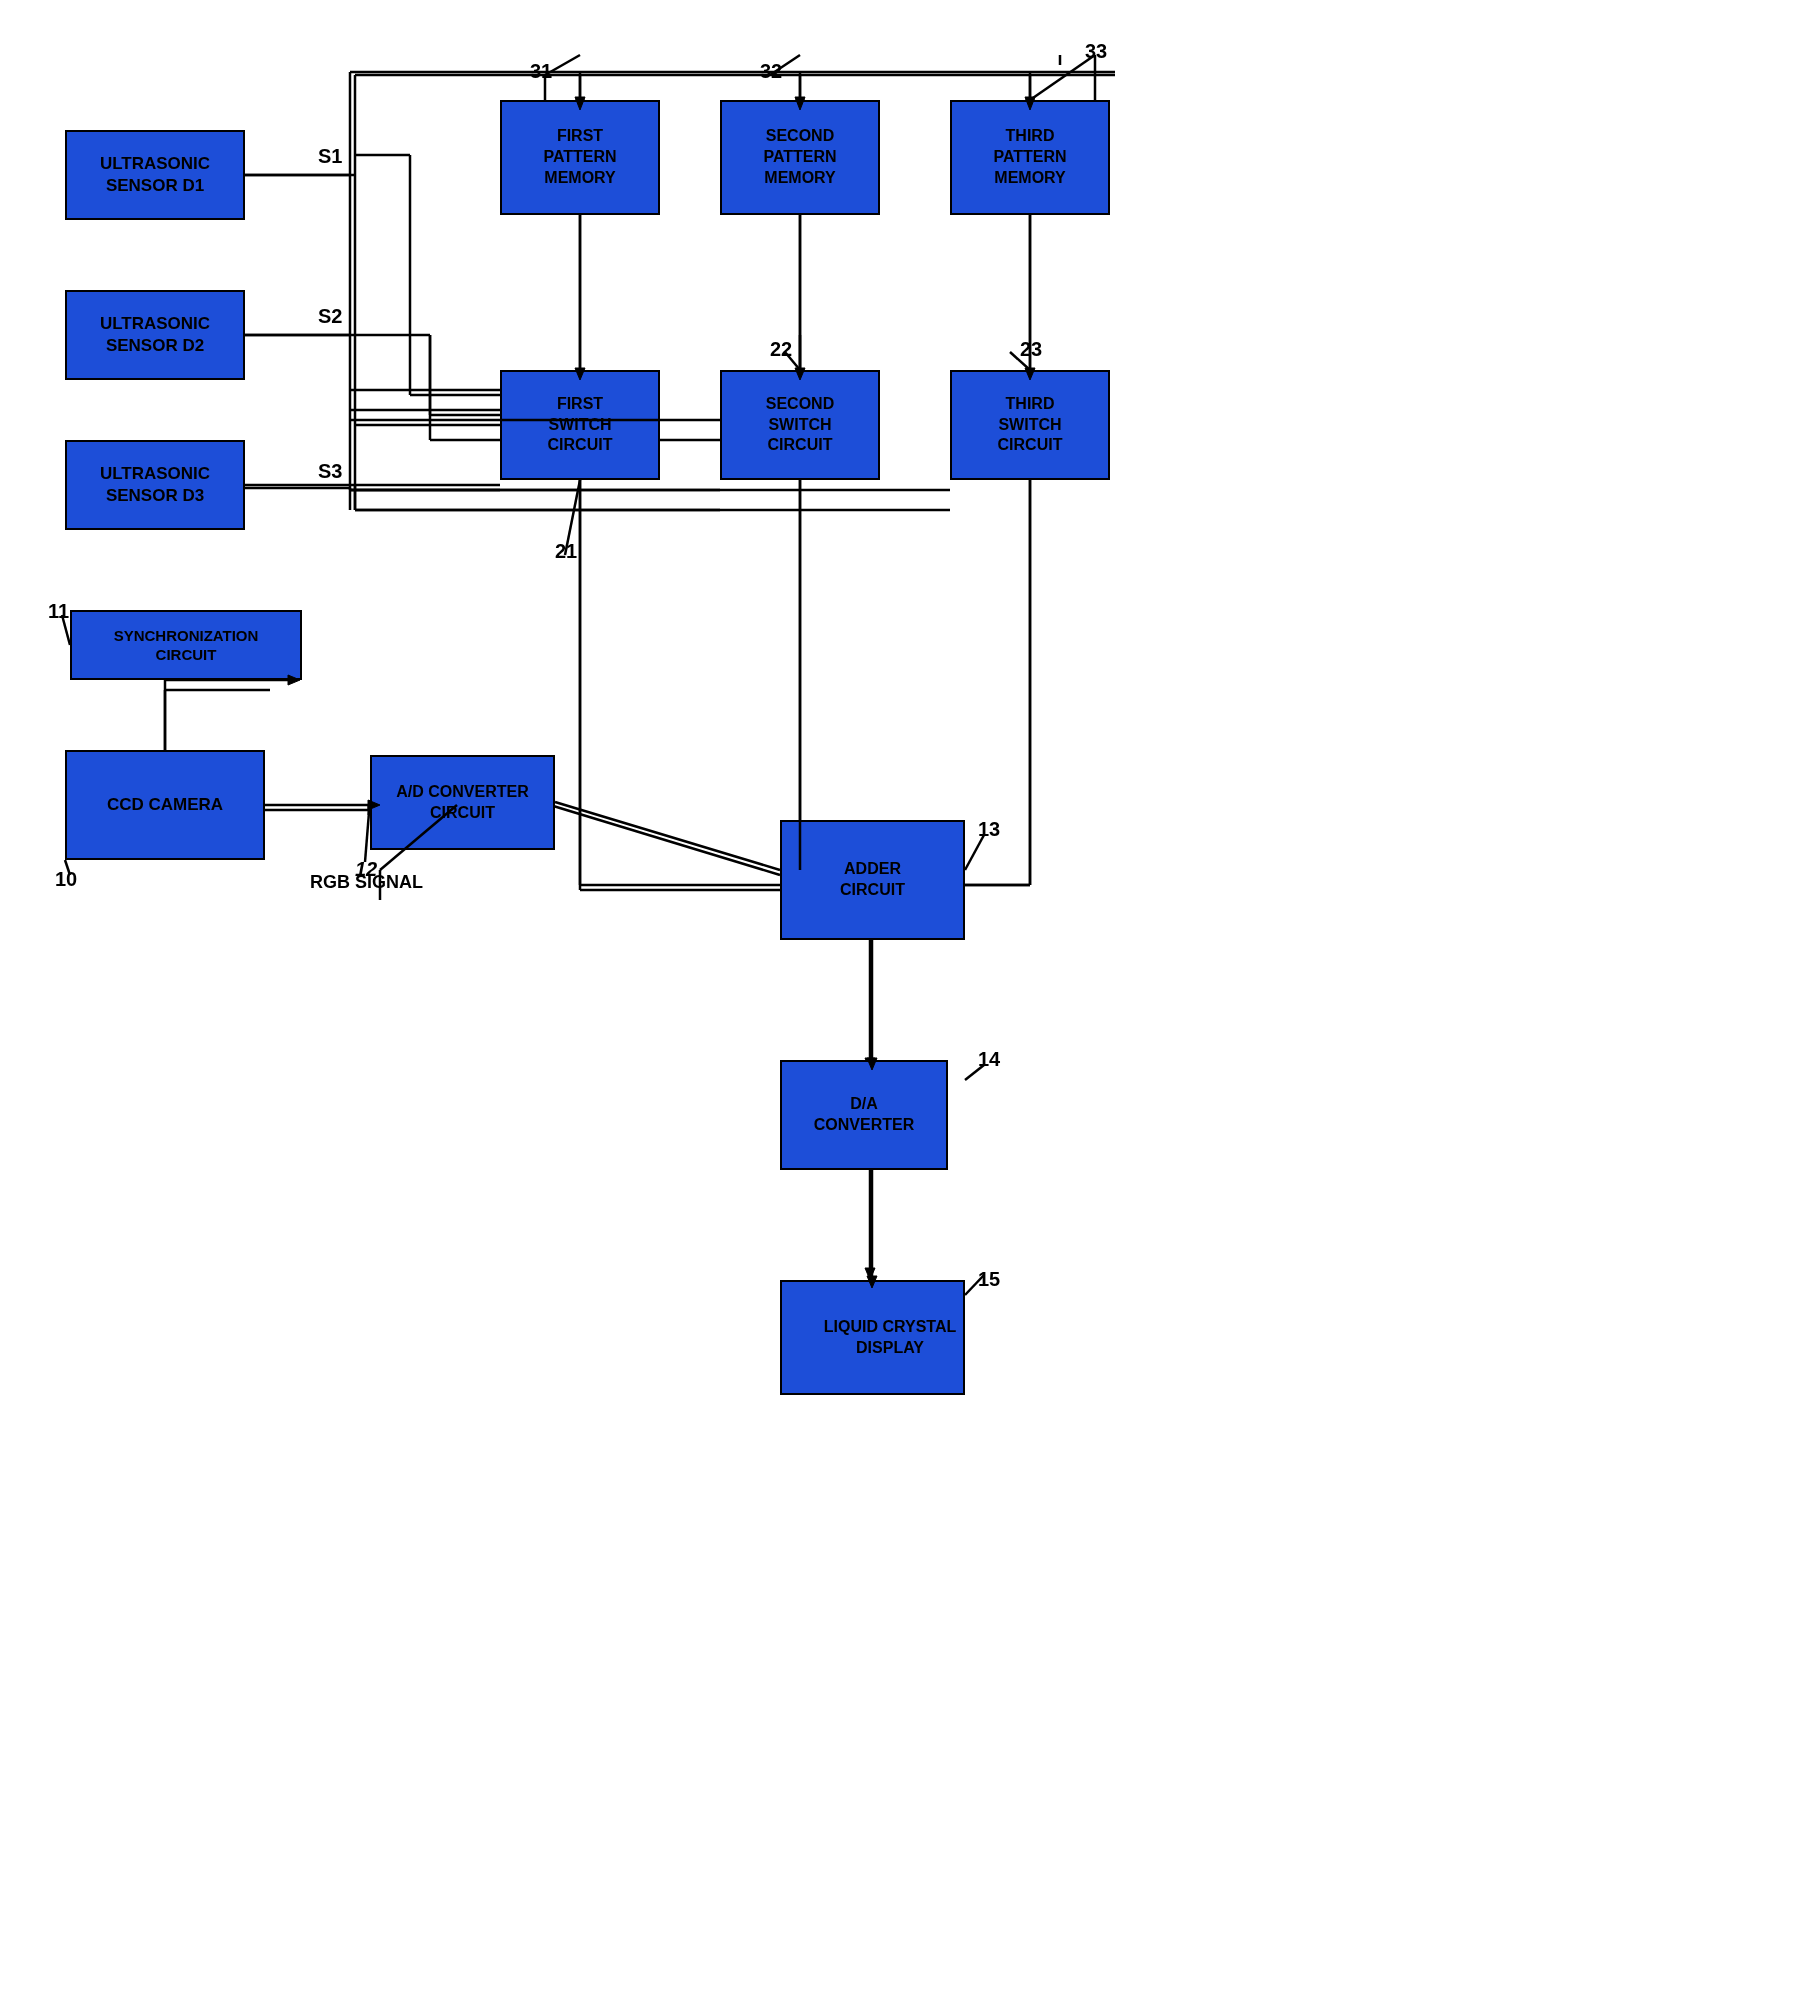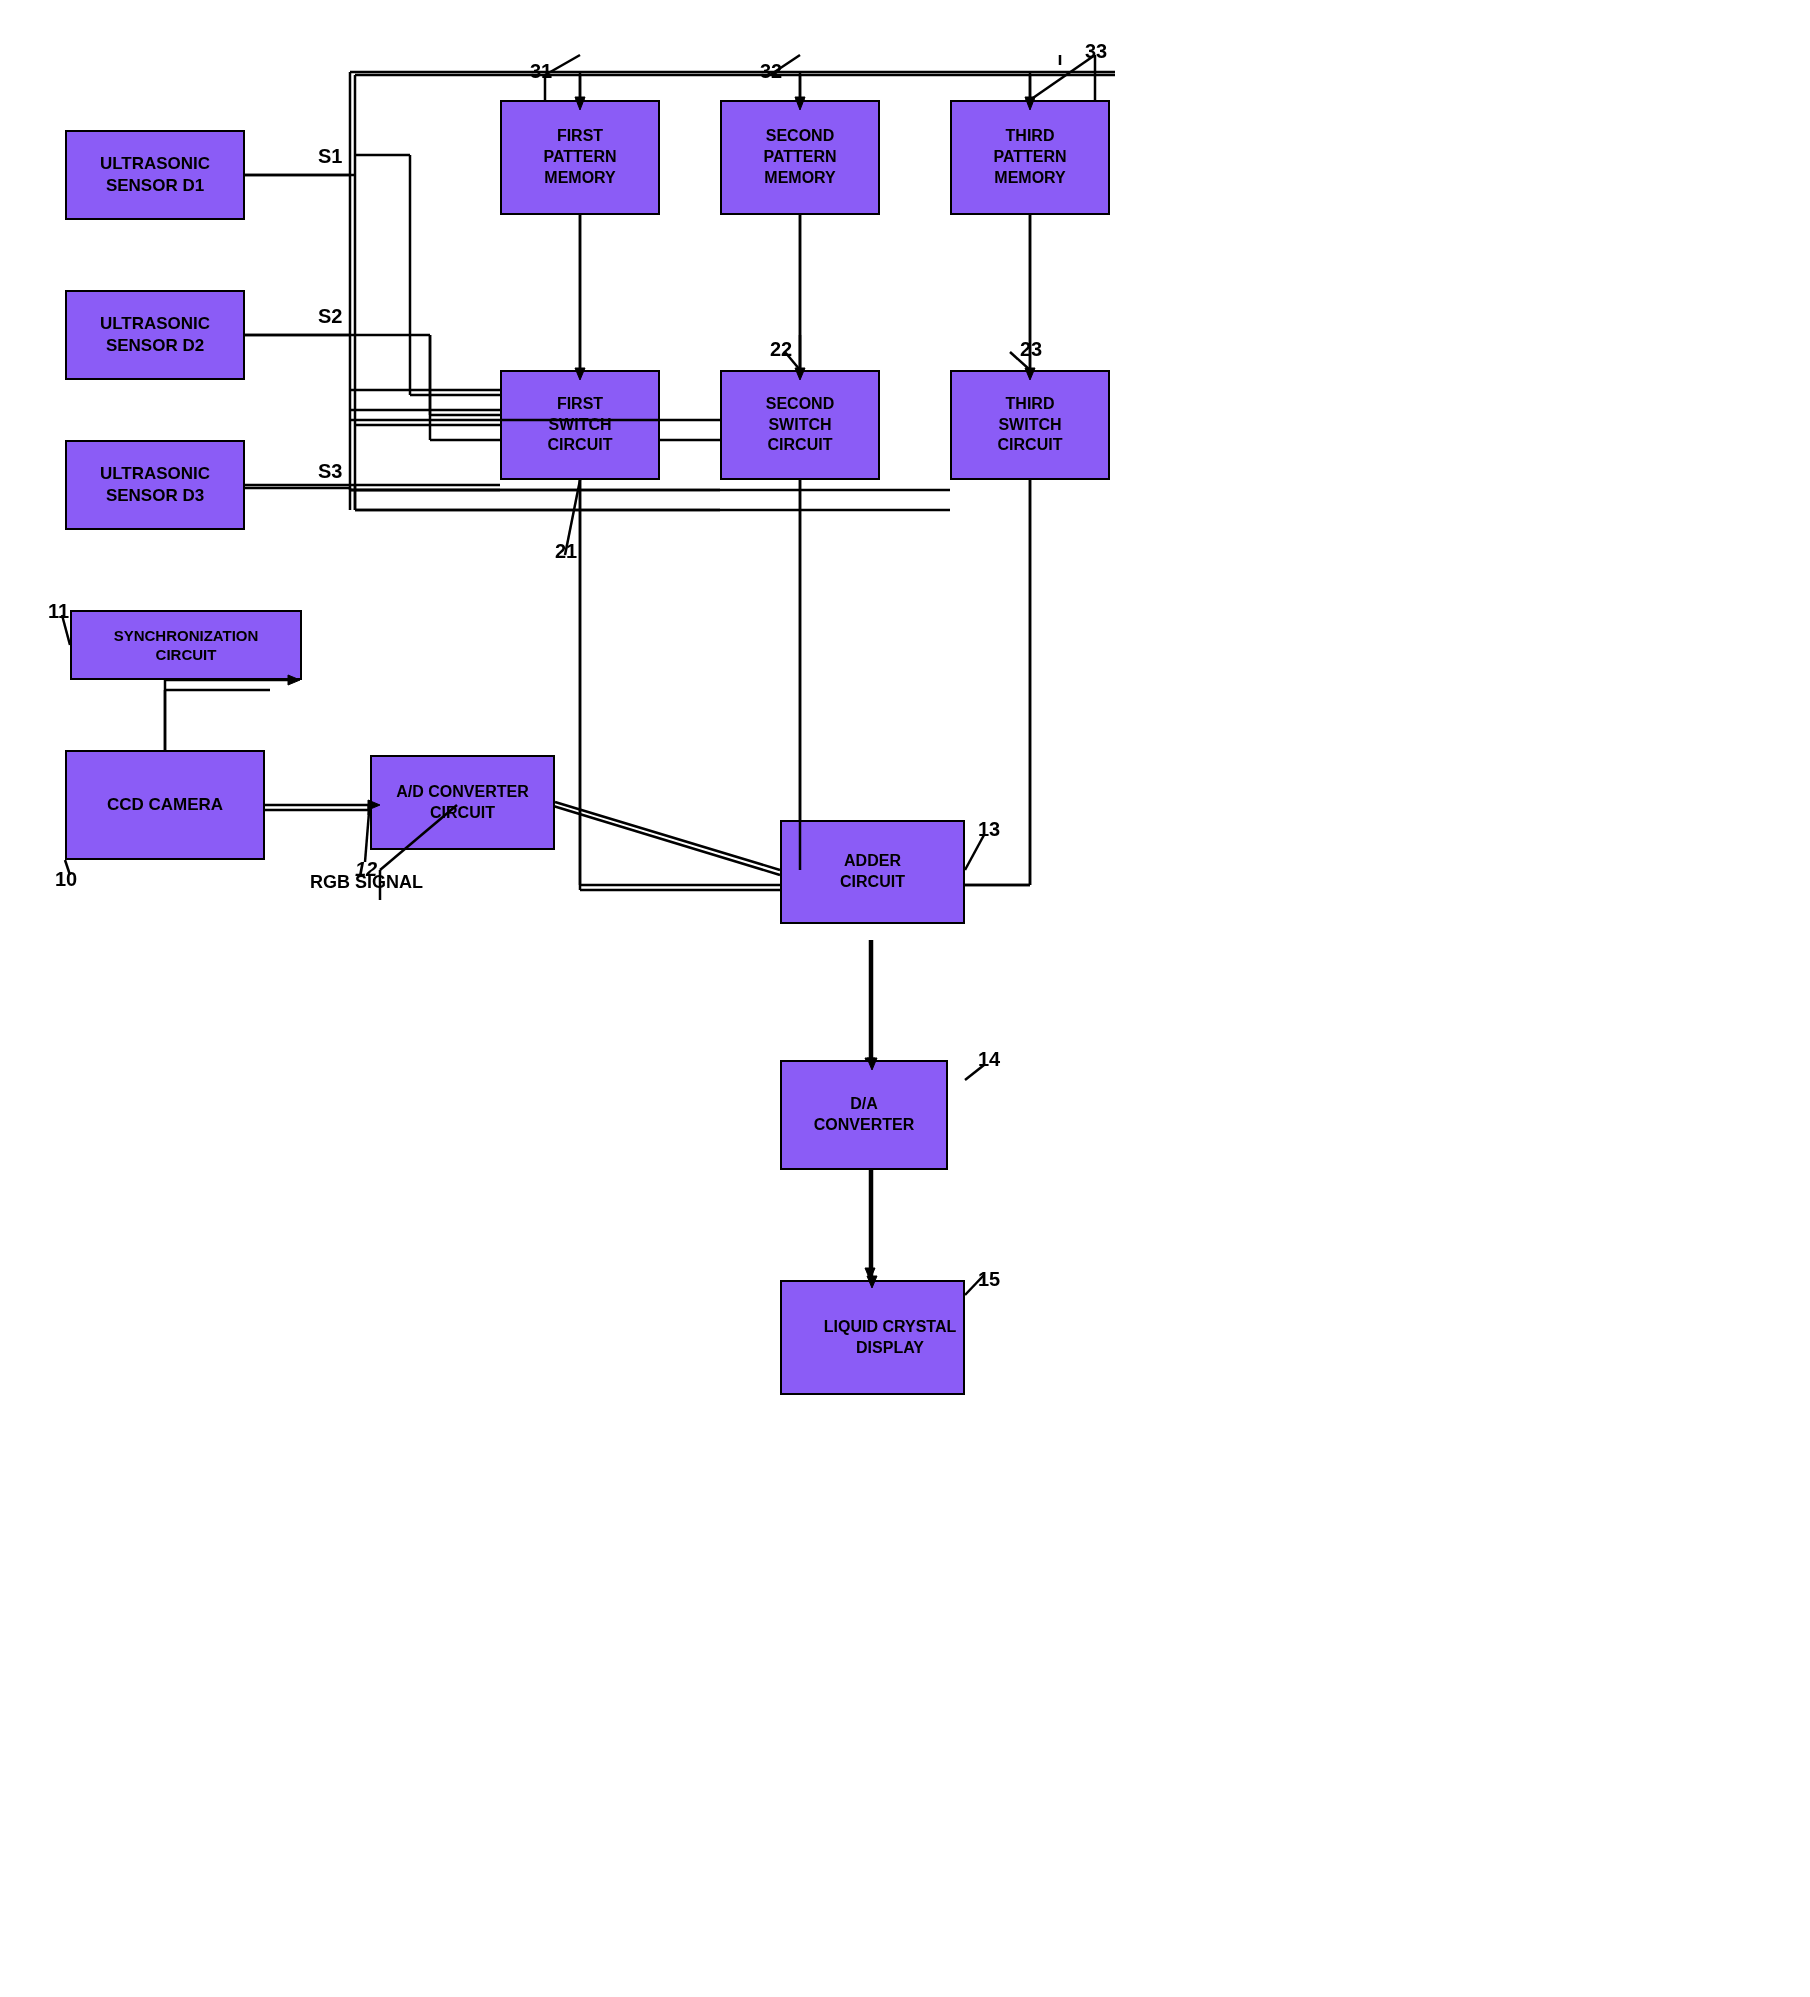--- a/index.html
+++ b/index.html
@@ -12,21 +12,21 @@
       position: relative;
     }
     #diagram {
       position: relative;
       width: 1810px;
       height: 1997px;
     }
     .block {
       position: absolute;
       border: 2.5px solid #000;
-      background: #8b5cf6;
+      background: #1d4ed8;
       display: flex;
       align-items: center;
       justify-content: center;
       text-align: center;
       font-size: 18px;
       font-weight: bold;
       line-height: 1.3;
     }
     .label {
       position: absolute;
@@ -202,21 +202,21 @@
     <span style="white-space:pre-line; font-size:16px; font-weight:bold;">THIRD
 SWITCH
 CIRCUIT</span>
   </div>
 
   <div class="block" style="left:370px; top:755px; width:185px; height:95px;">
     <span style="white-space:pre-line; font-size:16px; font-weight:bold;">A/D CONVERTER
 CIRCUIT</span>
   </div>
 
-  <div class="block" style="left:780px; top:820px; width:185px; height:104px;">
+  <div class="block" style="left:780px; top:820px; width:185px; height:120px;">
     <span style="white-space:pre-line; font-size:16px; font-weight:bold;">ADDER
 CIRCUIT</span>
   </div>
 
   <div class="block" style="left:780px; top:1060px; width:168px; height:110px;">
     <span style="white-space:pre-line; font-size:16px; font-weight:bold;">D/A
 CONVERTER</span>
   </div>
 
   <div class="block" style="left:780px; top:1280px; width:185px; height:115px;padding-left:35px;">

